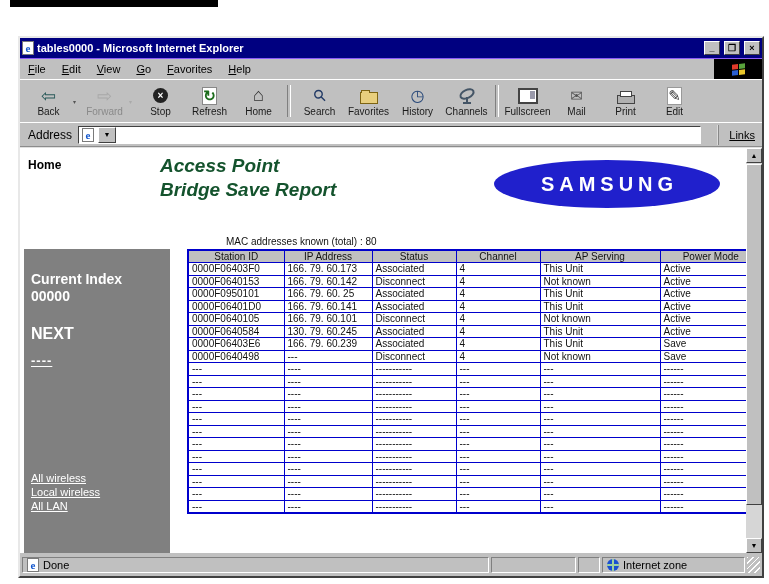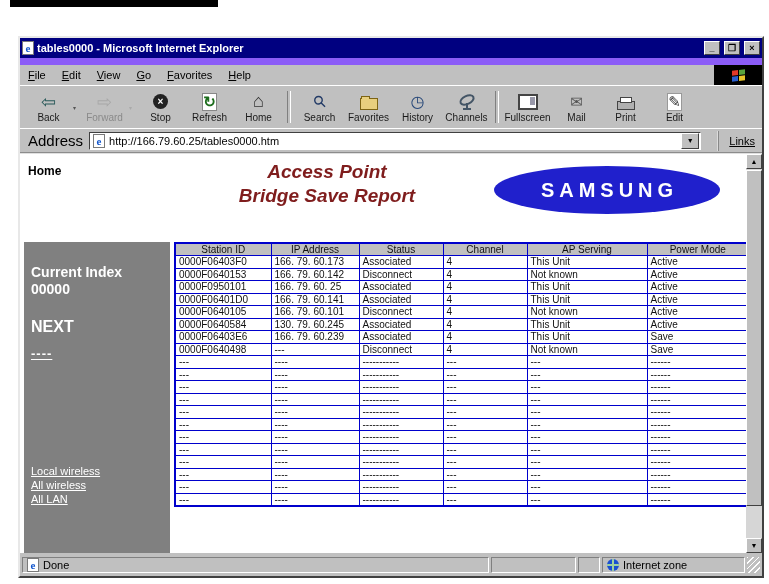--- a/index.html
+++ b/index.html
@@ -8,21 +8,21 @@
   .window{position:absolute;left:18px;top:36px;width:746px;height:542px;background:#c0c0c0;
           border-top:2px solid #e8e8e8;border-left:2px solid #e8e8e8;border-right:2px solid #404040;border-bottom:2px solid #404040;
           display:flex;flex-direction:column;box-sizing:border-box;}
   
   .titlebar{height:18px;background:#000080;display:flex;align-items:center;padding:1px 2px;gap:3px;flex:none;}
   .titlebar .title{color:#fff;font-size:11px;font-weight:bold;flex:1;white-space:nowrap;overflow:hidden;}
   .iepage{width:12px;height:14px;background:#fff;border:1px solid #7a7a7a;font:bold 11px/13px "Liberation Serif",serif;color:#1155cc;text-align:center;display:inline-block;box-sizing:border-box;}
   .winbtn{width:16px;height:14px;background:#c0c0c0;border-top:1px solid #fff;border-left:1px solid #fff;border-right:1px solid #404040;border-bottom:1px solid #404040;
           font-size:9px;line-height:12px;text-align:center;color:#000;font-weight:bold;margin-left:1px;box-sizing:border-box;}
   
-  .menubar{height:20px;display:flex;align-items:center;border-top:7px solid #8b5cf6;flex:none;}
+  .menubar{height:20px;display:flex;align-items:center;border-top:1px solid #8b5cf6;flex:none;}
   .menu-items{display:flex;flex:1;align-items:center;height:100%;}
   .menu-item{font-size:11px;padding:0 8px;color:#000;}
   .menu-item::first-letter{text-decoration:underline;}
   .throbber{width:48px;height:20px;background:#000;display:flex;align-items:center;justify-content:center;flex:none;}
   .winflag{display:grid;grid-template-columns:6px 6px;grid-template-rows:5px 5px;gap:1px;transform:skewY(-6deg);}
   .winflag span:nth-child(1){background:#e03a2a;}
   .winflag span:nth-child(2){background:#59a33c;}
   .winflag span:nth-child(3){background:#2a5fd0;}
   .winflag span:nth-child(4){background:#e8c52a;}
   
@@ -43,45 +43,45 @@
   .folder-ic::before{content:"";position:absolute;left:0;top:-3px;width:7px;height:2px;background:#e8cf7e;border:1px solid #7d6414;border-bottom:none;}
   .history-ic{font-size:16px;color:#2a4a7a;}
   .monitor-ic{width:16px;height:12px;border:2px solid #444;background:#fff;position:relative;}
   .monitor-ic::after{content:"";position:absolute;right:1px;top:1px;width:5px;height:8px;background:#99a;}
   .mail-ic{font-size:15px;color:#555;}
   .printer-ic{width:16px;height:7px;background:#b0b0b0;border:1px solid #444;position:relative;margin-top:8px;}
   .printer-ic::before{content:"";position:absolute;left:2px;top:-5px;width:10px;height:4px;background:#fff;border:1px solid #444;}
   .edit-ic{font-size:15px;color:#333;border:1px solid #999;background:#fff;width:13px;height:16px;line-height:16px;text-align:center;}
   
   .addressbar{height:23px;display:flex;align-items:center;border-top:1px solid #fff;padding:0 2px;flex:none;}
-  .addr-label{font-size:15px;padding:0 6px;color:#000;}
+  .addr-label{font-size:12px;padding:0 6px;color:#000;}
   .addr-input{flex:1;height:18px;background:#fff;border-top:1px solid #404040;border-left:1px solid #404040;border-bottom:1px solid #fff;border-right:1px solid #fff;
               display:flex;align-items:center;gap:4px;padding:0 1px 0 3px;box-sizing:border-box;}
   .addr-text{font-size:11px;color:#000;flex:1;white-space:nowrap;overflow:hidden;}
   .addr-drop{width:16px;height:14px;background:#c0c0c0;border-top:1px solid #fff;border-left:1px solid #fff;border-right:1px solid #404040;border-bottom:1px solid #404040;
              font-size:7px;text-align:center;line-height:13px;flex:none;}
   .links-sec{display:flex;align-items:center;margin-left:16px;padding-left:5px;border-left:2px ridge #dcdcdc;height:20px;text-decoration:underline;}
   .links-label{font-size:11px;padding:0 5px;}
   
   .content-frame{flex:1;display:flex;border-top:2px groove #e0e0e0;overflow:hidden;}
   .content-page{flex:1;background:#fff;display:flex;flex-direction:column;overflow:hidden;position:relative;}
   .page-header{display:grid;grid-template-columns:140px 1fr 252px;align-items:flex-start;padding-top:6px;height:82px;flex:none;}
   .home-link{font-size:12px;font-weight:bold;color:#000;margin:4px 0 0 8px;}
-  .page-title{text-align:center;color:#7f1d1d;font-size:19px;line-height:24px;font-weight:bold;font-style:italic;}
+  .page-title{text-align:left;color:#14532d;font-size:19px;line-height:24px;font-weight:bold;font-style:italic;}
   .samsung-logo{width:226px;height:48px;background:#2020cc;border-radius:50%;display:flex;align-items:center;justify-content:center;margin:6px 8px 0 0;}
   .samsung-logo span{color:#fff;font-weight:bold;font-size:20px;letter-spacing:5px;padding-left:5px;}
   .mac-line{font-size:10px;color:#111;margin:0 0 2px 206px;flex:none;}
   .main-row{display:flex;flex:1;align-items:stretch;padding-left:4px;}
   .sidebar{width:146px;flex:none;background:#808080;color:#fff;padding:22px 7px;box-sizing:border-box;}
   .side-big{font-size:14px;font-weight:bold;line-height:17px;}
   .side-next{font-size:16px;font-weight:bold;margin-top:20px;display:inline-block;}
   .side-prev{font-size:13px;font-weight:bold;text-decoration:underline;margin-top:10px;display:inline-block;letter-spacing:1px;}
   .side-links{margin-top:102px;}
   .side-link{font-size:11px;text-decoration:underline;display:block;line-height:14px;color:#fff;}
-  .table-wrap{align-self:flex-start;margin-left:4px;}
+  .table-wrap{align-self:flex-start;margin-left:17px;}
   table.bridge{border-collapse:collapse;table-layout:fixed;width:574px;border:2px solid #0000cc;}
   table.bridge th, table.bridge td{border:1px solid #0000cc;font-size:10px;padding:0 3px;height:12.5px;overflow:hidden;white-space:nowrap;box-sizing:border-box;}
   table.bridge th{background:#c0c0c0;font-weight:normal;color:#111;text-align:center;}
   table.bridge td{background:#fff;color:#111;text-align:left;}
   
   .scrollbar{width:16px;flex:none;background:#d6d6d6;display:flex;flex-direction:column;}
   .sb-btn{height:15px;background:#c0c0c0;border-top:1px solid #fff;border-left:1px solid #fff;border-right:1px solid #404040;border-bottom:1px solid #404040;
           font-size:7px;text-align:center;line-height:14px;color:#000;flex:none;box-sizing:border-box;}
   .sb-track{flex:1;position:relative;}
   .sb-thumb{position:absolute;left:0;top:1px;width:16px;height:91%;background:#c0c0c0;border-top:1px solid #fff;border-left:1px solid #fff;border-right:1px solid #404040;border-bottom:1px solid #404040;box-sizing:border-box;}
@@ -218,49 +218,49 @@
           <span class="edit-ic">✎</span>
         </div>
         <div class="tb-label">Edit</div>
       </div>
     </div>
 
   <div class="addressbar">
     <span class="addr-label">Address</span>
     <div class="addr-input">
       <span class="iepage">e</span>
-      <span class="addr-text">http://166.79.60.25/tables0000.htm</span>
       <span class="addr-drop">▼</span>
     </div>
     <div class="links-sec">
       <span class="links-label">Links</span>
     </div>
   </div>
 
   <div class="content-frame">
     <div class="content-page">
       <div class="page-header">
         <span class="home-link">Home</span>
         <div class="page-title">
           <div>Access Point</div>
           <div>Bridge Save Report</div>
         </div>
         <div class="samsung-logo">
           <span>SAMSUNG</span>
         </div>
       </div>
+      <div class="mac-line">MAC addresses known (total) : 80</div>
       <div class="main-row">
         <div class="sidebar">
           <div class="side-big">Current Index</div>
           <div class="side-big">00000</div>
           <div><span class="side-next">NEXT</span></div>
           <div><span class="side-prev">----</span></div>
           <div class="side-links">
+              <span class="side-link">All wireless</span>
               <span class="side-link">Local wireless</span>
-              <span class="side-link">All wireless</span>
               <span class="side-link">All LAN</span>
             </div>
         </div>
         <div class="table-wrap">
           <table class="bridge">
             <colgroup>
                 <col style="width: 96px;">
                 <col style="width: 88px;">
                 <col style="width: 84px;">
                 <col style="width: 84px;">

